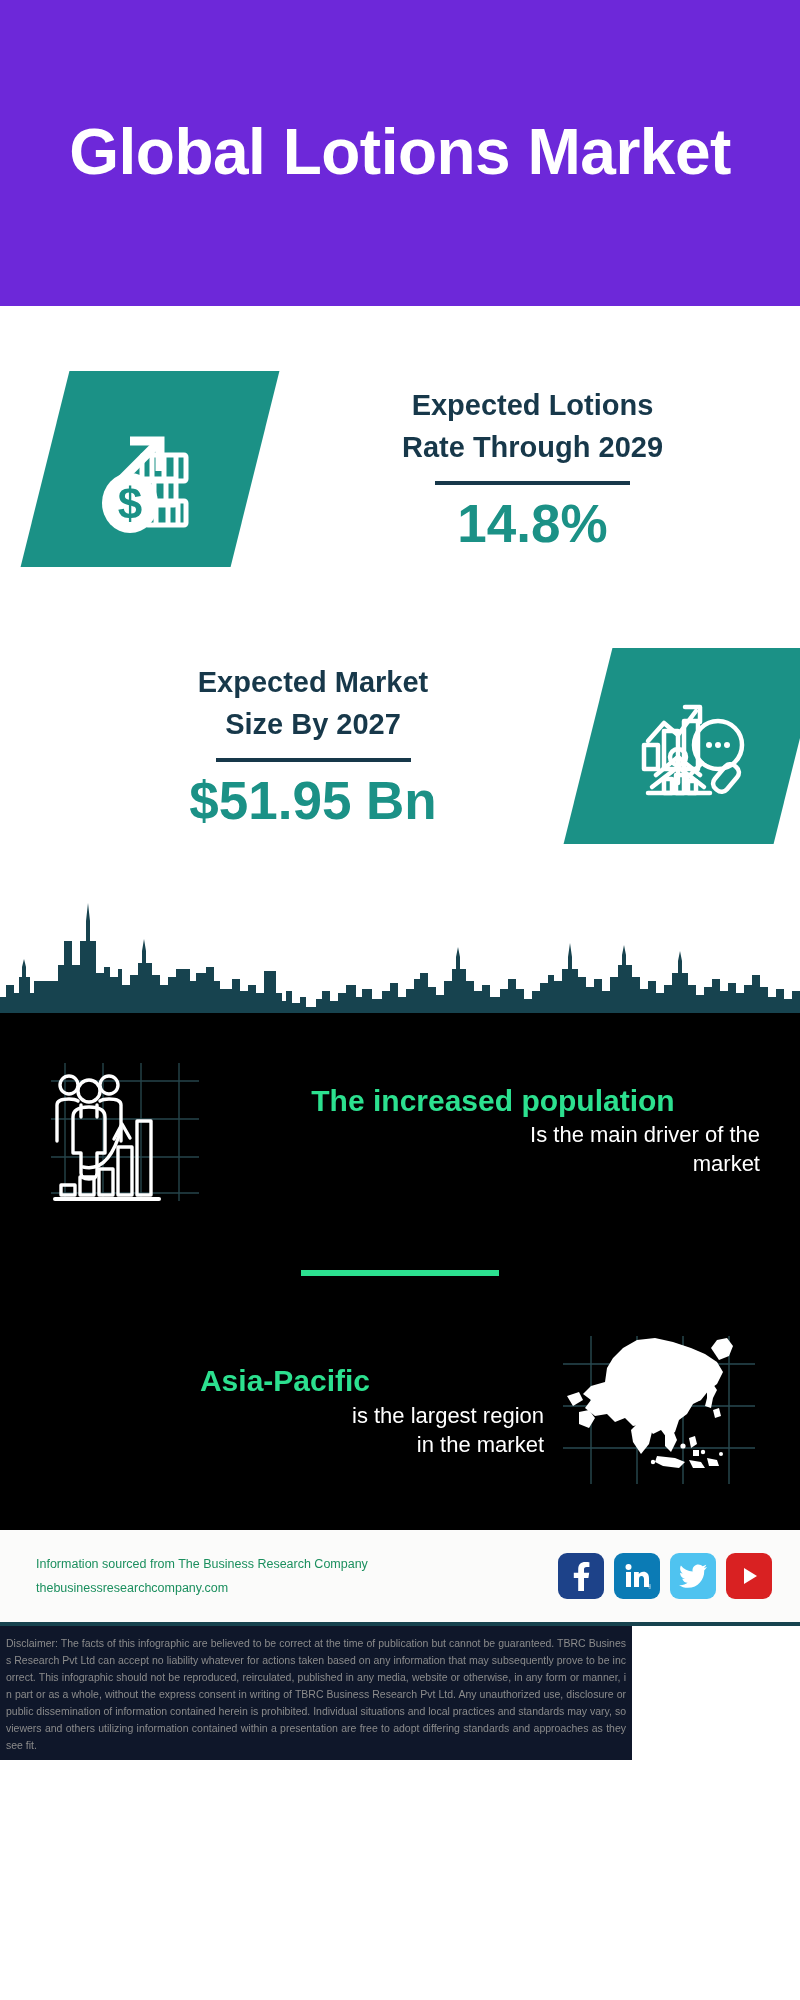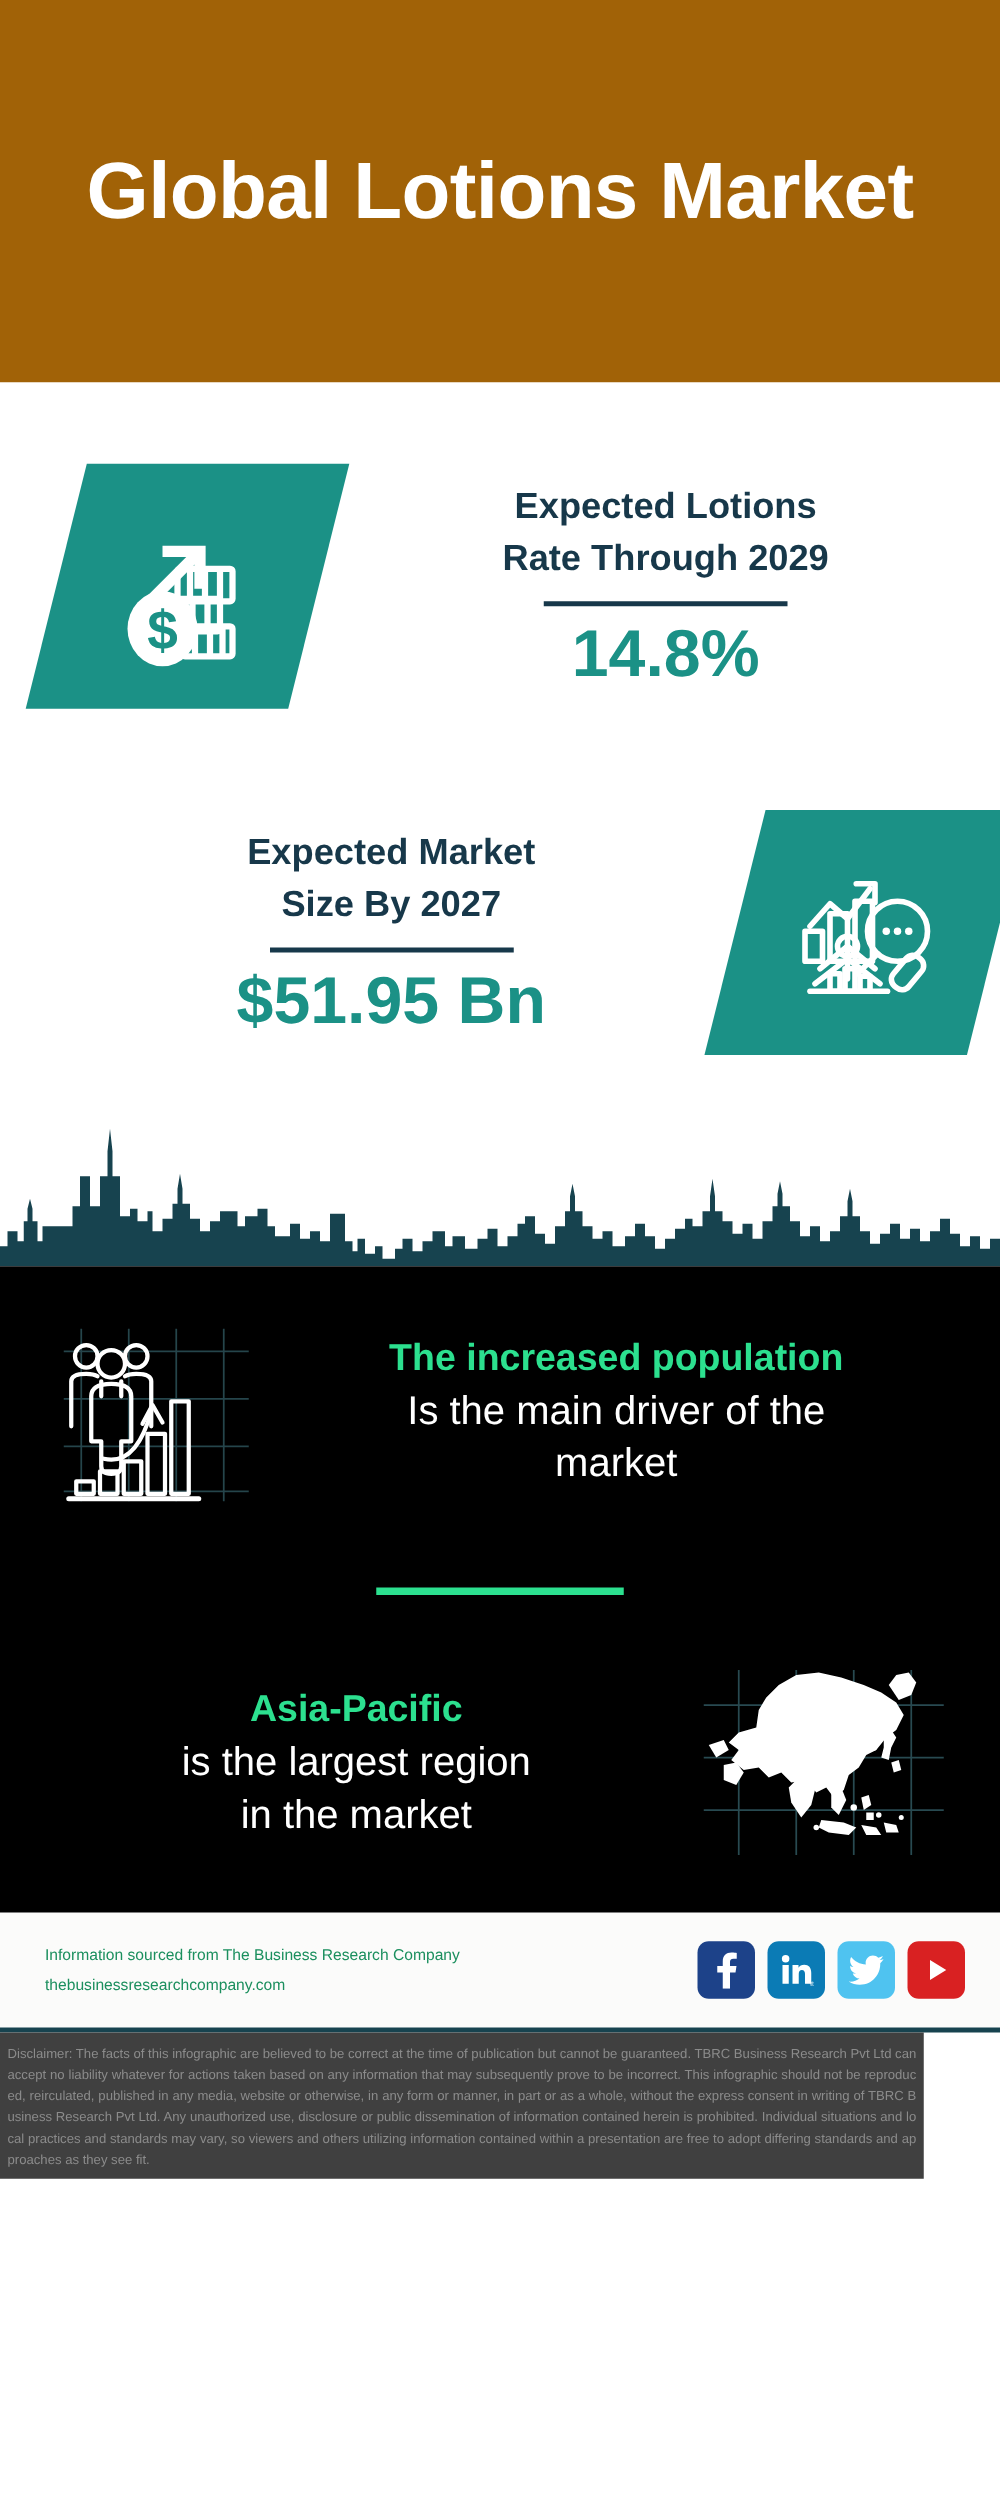--- a/index.html
+++ b/index.html
@@ -7,21 +7,21 @@
   body {
     font-family:"Liberation Sans", sans-serif;
     background:#ffffff;
     width:800px; height:2000px;
     position:relative; overflow:hidden;
   }
 
   
   .header {
     width:800px; height:306px;
-    background:#a16207;
+    background:#6d28d9;
     display:flex; align-items:center; justify-content:center;
     text-align:center;
   }
   .header-title {
     color:#ffffff;
     font-size:64px;
     font-weight:bold;
     line-height:1.18;
     letter-spacing:-0.5px;
     padding:0 40px;
@@ -88,22 +88,23 @@
   .icon-frame { width:200px; flex:none; display:flex; align-items:center; justify-content:center; }
   .driver-text { flex:1; text-align:center; padding-right:14px; }
   .accent-line1 {
     color:#2ce08f;
     font-size:30px;
     font-weight:bold;
     line-height:1.32;
   }
   .plain-line {
     color:#ffffff;
-    font-size:32px;
+    font-size:22px;
     line-height:1.32;
+    text-align:right;
   }
 
   .green-sep {
     width:198px; height:6px;
     background:#2ce08f;
     margin:62px auto 58px auto;
   }
 
   .region-block {
     display:flex; align-items:center;
@@ -133,22 +134,22 @@
     display:flex; align-items:center; justify-content:center;
   }
   .soc.fb { background:#1d4289; }
   .soc.li { background:#0b7bb5; }
   .soc.tw { background:#4fc3f0; }
   .soc.yt { background:#d92122; }
 
   
   .disclaimer-rule { width:800px; height:4px; background:#17434f; }
   .disclaimer {
-    width:739px;
-    background:#404040;
+    width:632px;
+    background:#0f172a;
     padding:9px 6px 6px 6px;
   }
   .disclaimer-text {
     color:#8b8b8b;
     font-size:10.5px;
     line-height:1.62;
     text-align:justify;
     word-break:break-all;
   }
 </style>

